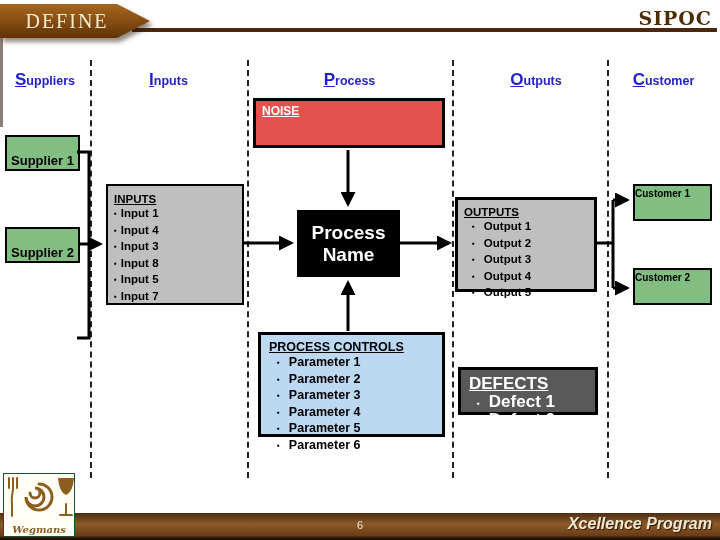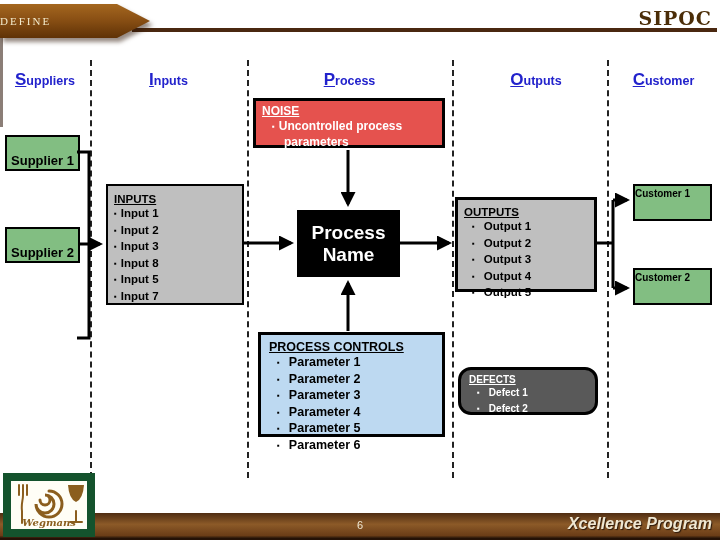--- a/index.html
+++ b/index.html
@@ -5,22 +5,22 @@
   * { margin:0; padding:0; box-sizing:border-box; }
   body { width:720px; height:540px; font-family:"Liberation Sans", sans-serif; }
   .slide { position:relative; width:720px; height:540px; background:#ffffff; overflow:hidden; }
 
   
   .banner { position:absolute; left:0; top:4px; width:150px; height:34px;
     background:linear-gradient(180deg,#a4671f 0%, #8a5014 45%, #5f3206 100%);
     clip-path:polygon(0 0, 78% 0, 100% 50%, 78% 100%, 0 100%);
     display:flex; align-items:center; }
   .banner-wrap { position:absolute; left:0; top:0; filter:drop-shadow(3px 4px 2px rgba(45,22,5,.5)); }
-  .banner span { width:118px; text-align:left; color:#f3ebcd;
-    font-family:"Liberation Serif", serif; font-size:11px; letter-spacing:2px; }
+  .banner span { width:118px; text-align:center; color:#f3ebcd;
+    font-family:"Liberation Serif", serif; font-size:20px; letter-spacing:2px;margin-left:8px; }
   .left-edge { position:absolute; left:0; top:33px; width:3px; height:94px; background:rgba(62,40,28,.6); }
   .topline { position:absolute; left:132px; right:3px; top:28px; height:4px; background:#4a2810; }
   .sipoc-title { position:absolute; right:8px; top:7px; font-family:"DejaVu Serif", serif;
     font-weight:bold; font-size:19px; color:#4b2d08; letter-spacing:1px; }
 
   
   .sep { position:absolute; top:60px; height:418px; width:0; border-left:2px dashed #222; }
 
   
   .col-head { position:absolute; top:70px; text-align:center; color:#2222cc; font-weight:bold; font-size:12.5px; }
@@ -37,42 +37,42 @@
   .noise { left:253px; top:98px; width:192px; height:50px; background:#e5524e; border-width:3px;
     color:#fff; font-size:12px; padding:3px 6px; }
   .inputs { left:106px; top:184px; width:138px; height:121px; font-size:11.5px; padding:7px 6px; }
   .outputs { left:455px; top:197px; width:142px; height:95px; border-width:3px; font-size:11.5px; padding:6px 6px; }
   .process { left:297px; top:210px; width:103px; height:67px; background:#000; color:#fff;
     display:flex; align-items:center; justify-content:flex-start; text-align:center;
     font-size:19px; line-height:1.15; }
   .controls { left:258px; top:332px; width:187px; height:105px; background:#bdd9f1; border-width:3px;
     font-size:12.5px; padding:5px 8px; }
   .defects { left:458px; top:367px; width:140px; height:48px; background:#595959; border-width:3px;
-    color:#fff; font-size:10px; padding:4px 8px;border-radius:13px; }
+    color:#fff; font-size:17px; padding:4px 8px; }
 
   .box-title { text-decoration:underline; display:inline-block; margin-bottom:1px; }
   .li { line-height:14.5px; padding-left:12px; text-indent:-12px; }
   .li::before { content:"▪"; font-size:8px; margin-right:4px; position:relative; top:-1px; }
   .outputs .li, .controls .li, .defects .li { padding-left:24px; text-indent:-16px; }
   .outputs .li::before, .controls .li::before, .defects .li::before { margin-right:9px; }
   .noise .li { line-height:14px; padding-left:22px; text-indent:-12px; }
 
   
   svg.connectors { position:absolute; left:0; top:0; pointer-events:none; }
 
   
   .footer-bar { position:absolute; left:0; top:513px; width:720px; height:27px;
     background:linear-gradient(180deg,#4f2d12 0%, #8c5a28 45%, #6b3d17 90%, #2b180a 100%);
     border-bottom:2px solid #241106; }
   .page-num { position:absolute; left:350px; top:519px; width:20px; text-align:center;
     color:#efe7d2; font-size:11px; }
   .program { position:absolute; right:8px; top:515px; color:#efe7d2; font-style:italic;
     font-weight:bold; font-size:16px; text-shadow:1px 1px 1px #2b180a; }
-  .logo { position:absolute; left:3px; top:473px; width:92px; height:64px;
-    border:8px solid #14532d; background:#fffef6; text-align:center; }
+  .logo { position:absolute; left:3px; top:473px; width:72px; height:64px;
+    border:1px solid #14532d; background:#fffef6; text-align:center; }
   .logo .wordmark { font-family:"DejaVu Serif", serif; font-style:italic; font-weight:bold;
     font-size:10px; color:#8b5e1e; position:absolute; left:0; right:0; bottom:1px; }
 </style>
 </head>
 <body>
 
 <div class="slide">
 
   <div class="left-edge"></div>
   <div class="topline"></div>
@@ -106,27 +106,26 @@
 
   <div class="dbox green supplier" style="top:135px">
     <span>Supplier 1</span>
   </div>
   <div class="dbox green supplier" style="top:227px">
     <span>Supplier 2</span>
   </div>
 
   <div class="dbox noise">
     <span class="box-title">NOISE</span>
-    <div class="li">Uncontrolled process parameters</div>
   </div>
 
   <div class="dbox gray inputs">
     <span class="box-title">INPUTS</span>
     <div class="li">Input 1</div>
-    <div class="li">Input 2</div>
+    <div class="li">Input 4</div>
     <div class="li">Input 3</div>
     <div class="li">Input 8</div>
     <div class="li">Input 5</div>
     <div class="li">Input 7</div>
   </div>
 
   <div class="dbox process">
     <span>Process Name</span>
   </div>
 

